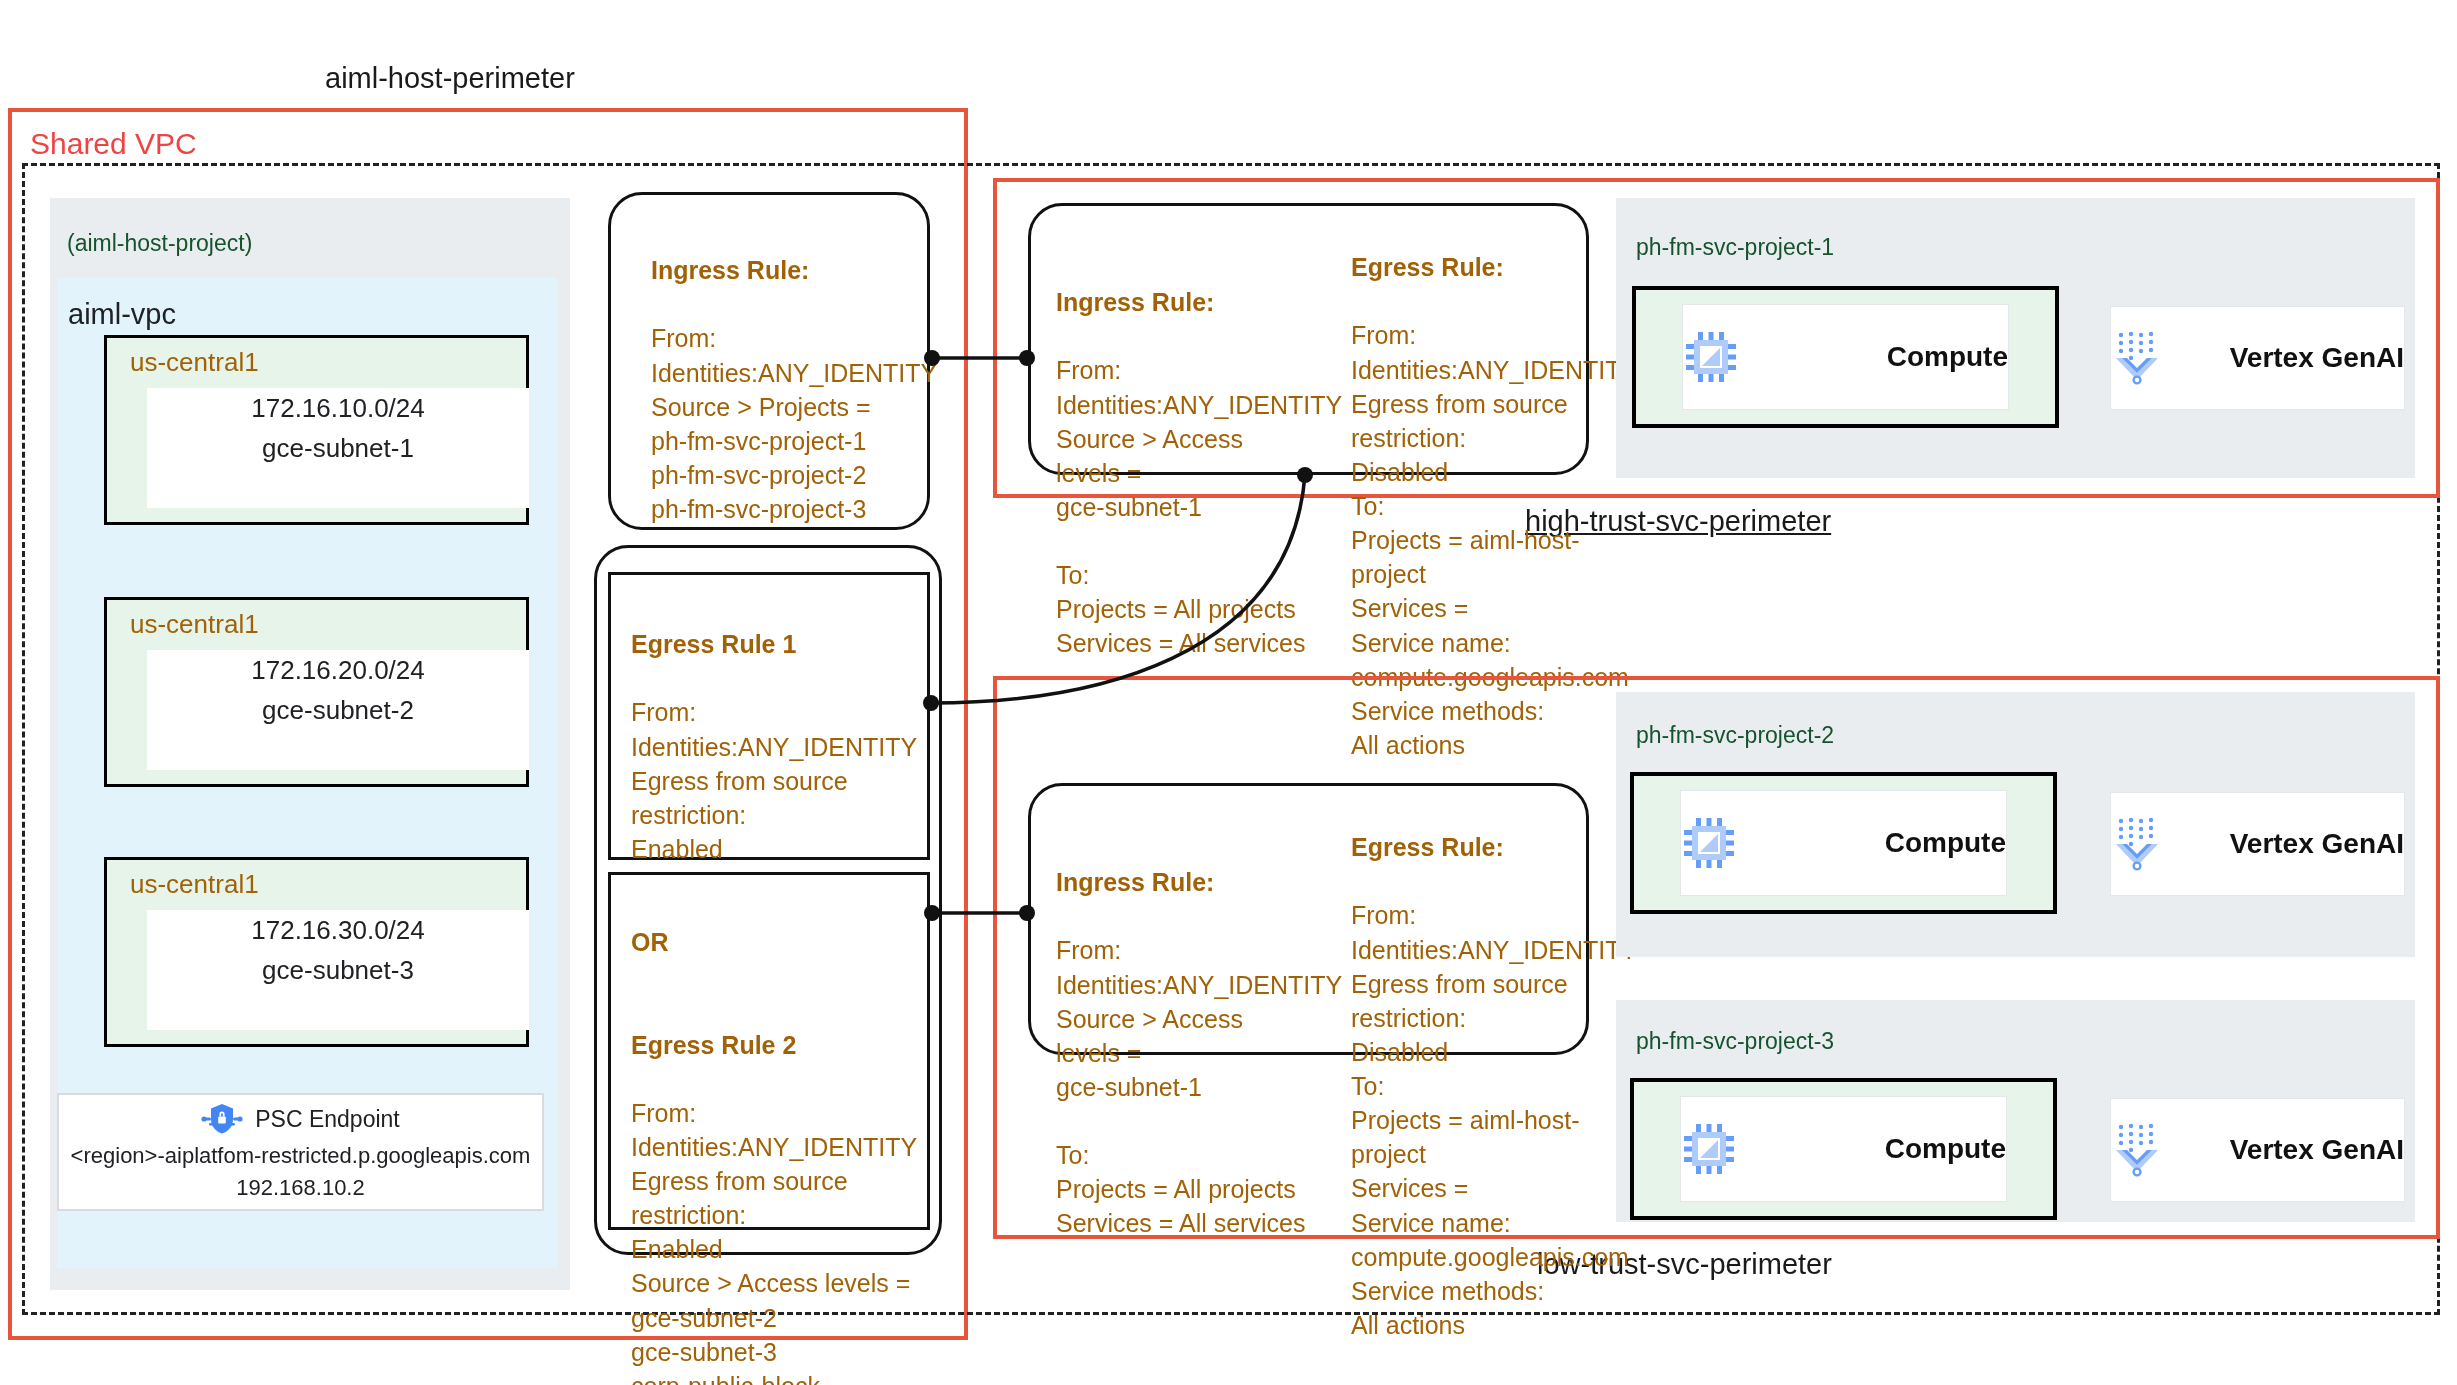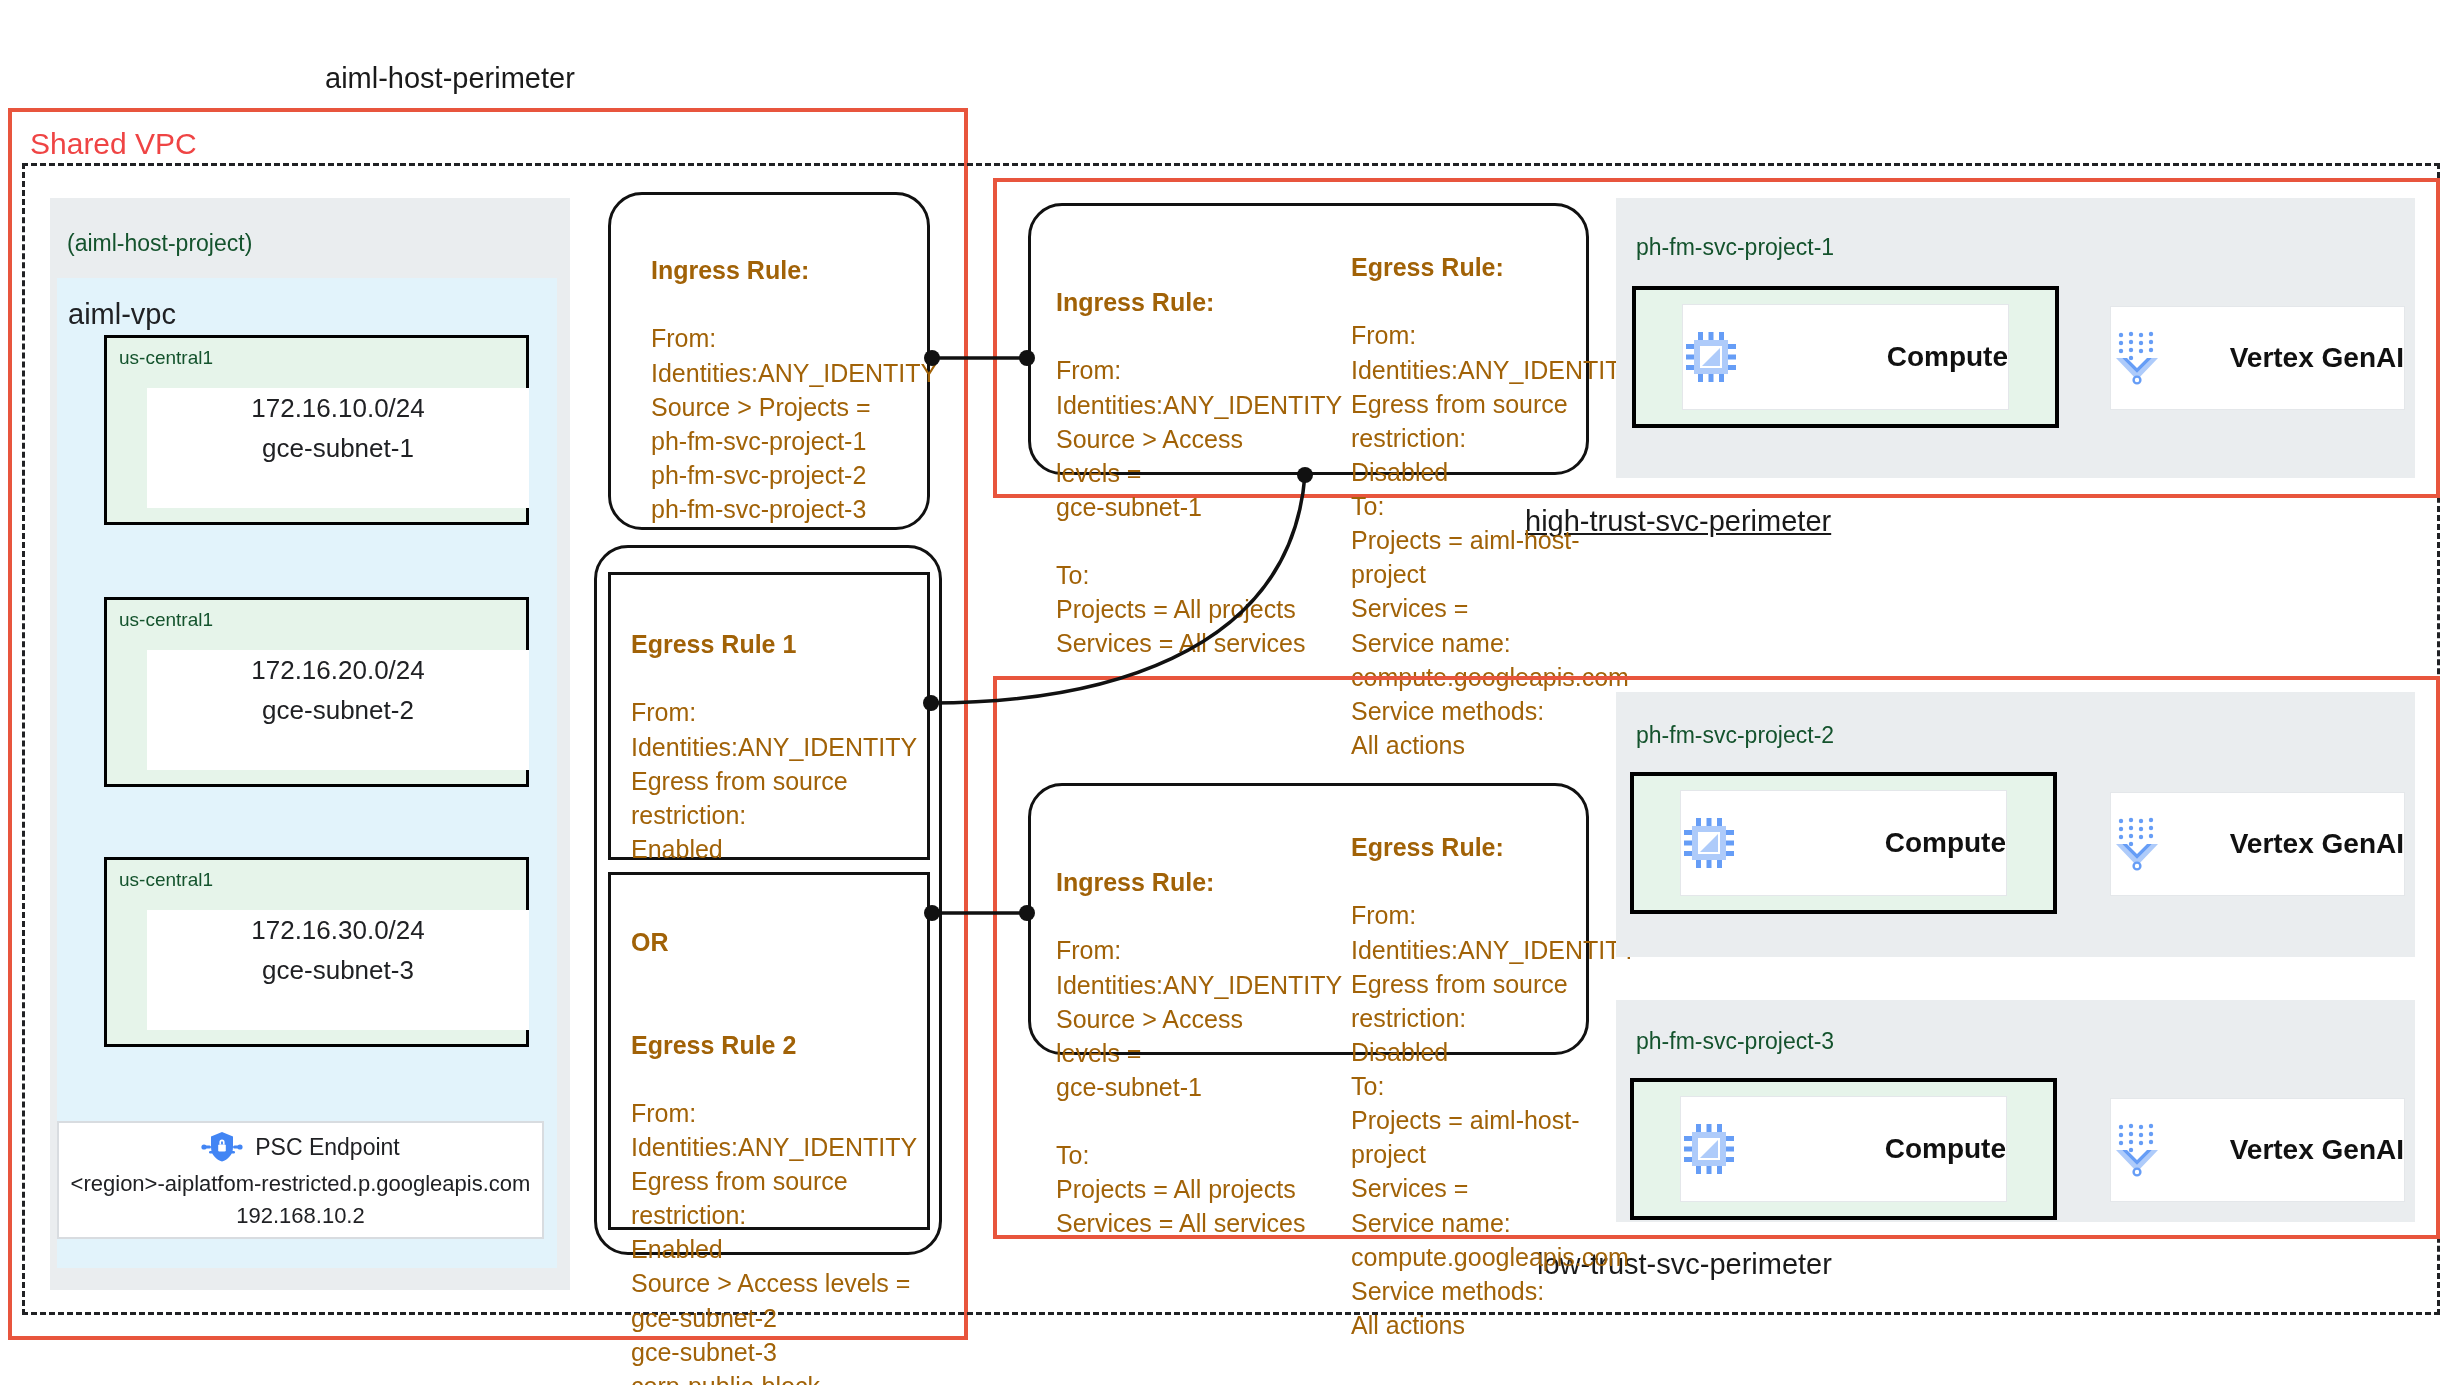--- a/index.html
+++ b/index.html
@@ -19,21 +19,21 @@
   
   .vpc-title{font-size:30px;color:#ef4444;}
 
   .project-panel{background:#EAEDEF;}
   .project-name{font-size:23px;color:#14532d;}
 
   .vpc-inner{background:#E2F3FB;}
   .vpc-name{font-size:29px;color:#202124;}
 
   .subnet-box{border:3px solid #000;background:#E6F4EA;}
-  .subnet-region{font-size:19px;color:#14532d;}
+  .subnet-region{font-size:26px;color:#a16207;margin-left:11px;}
   .subnet-inner{background:#ffffff;display:flex;flex-direction:column;align-items:center;}
   .subnet-cidr{font-size:26px;color:#202124;line-height:1.55;}
   .subnet-name{font-size:26px;color:#202124;line-height:1.55;}
 
   .psc-box{background:#ffffff;border:2px solid #d8dce0;display:flex;flex-direction:column;align-items:center;justify-content:center;}
   .psc-row{display:flex;align-items:center;gap:12px;}
   .psc-label{font-size:23px;color:#202124;}
   .psc-dns{font-size:22px;color:#202124;margin-top:8px;}
   .psc-ip{font-size:22px;color:#202124;margin-top:6px;}
 
@@ -91,21 +91,21 @@
   </div>
 
   <div class="abs subnet-box" style="left:104px;top:857px;width:425px;height:190px;">
     <div class="abs subnet-region" style="left:12px;top:9px;">us-central1</div>
     <div class="abs subnet-inner" style="left:40px;top:50px;width:382px;height:120px;">
       <div class="subnet-cidr">172.16.30.0/24</div>
       <div class="subnet-name">gce-subnet-3</div>
     </div>
   </div>
 
-  <div class="abs psc-box" style="left:57px;top:1093px;width:487px;height:118px;margin-top:28px;">
+  <div class="abs psc-box" style="left:57px;top:1093px;width:487px;height:118px;">
     <div class="psc-row">
       <span style="display:inline-block;line-height:0;">
         <svg width="42" height="32" viewBox="0 0 42 32" aria-hidden="true">
           <g fill="#4285F4">
             <rect x="1" y="14.5" width="9" height="3" rx="1.5"></rect>
             <rect x="32" y="14.5" width="9" height="3" rx="1.5"></rect>
             <circle cx="3" cy="16" r="2.6"></circle>
               <circle cx="39" cy="16" r="2.6"></circle>
             <rect x="8" y="20" width="7" height="2.6" rx="1.3"></rect>
             <rect x="27" y="20" width="7" height="2.6" rx="1.3"></rect>

